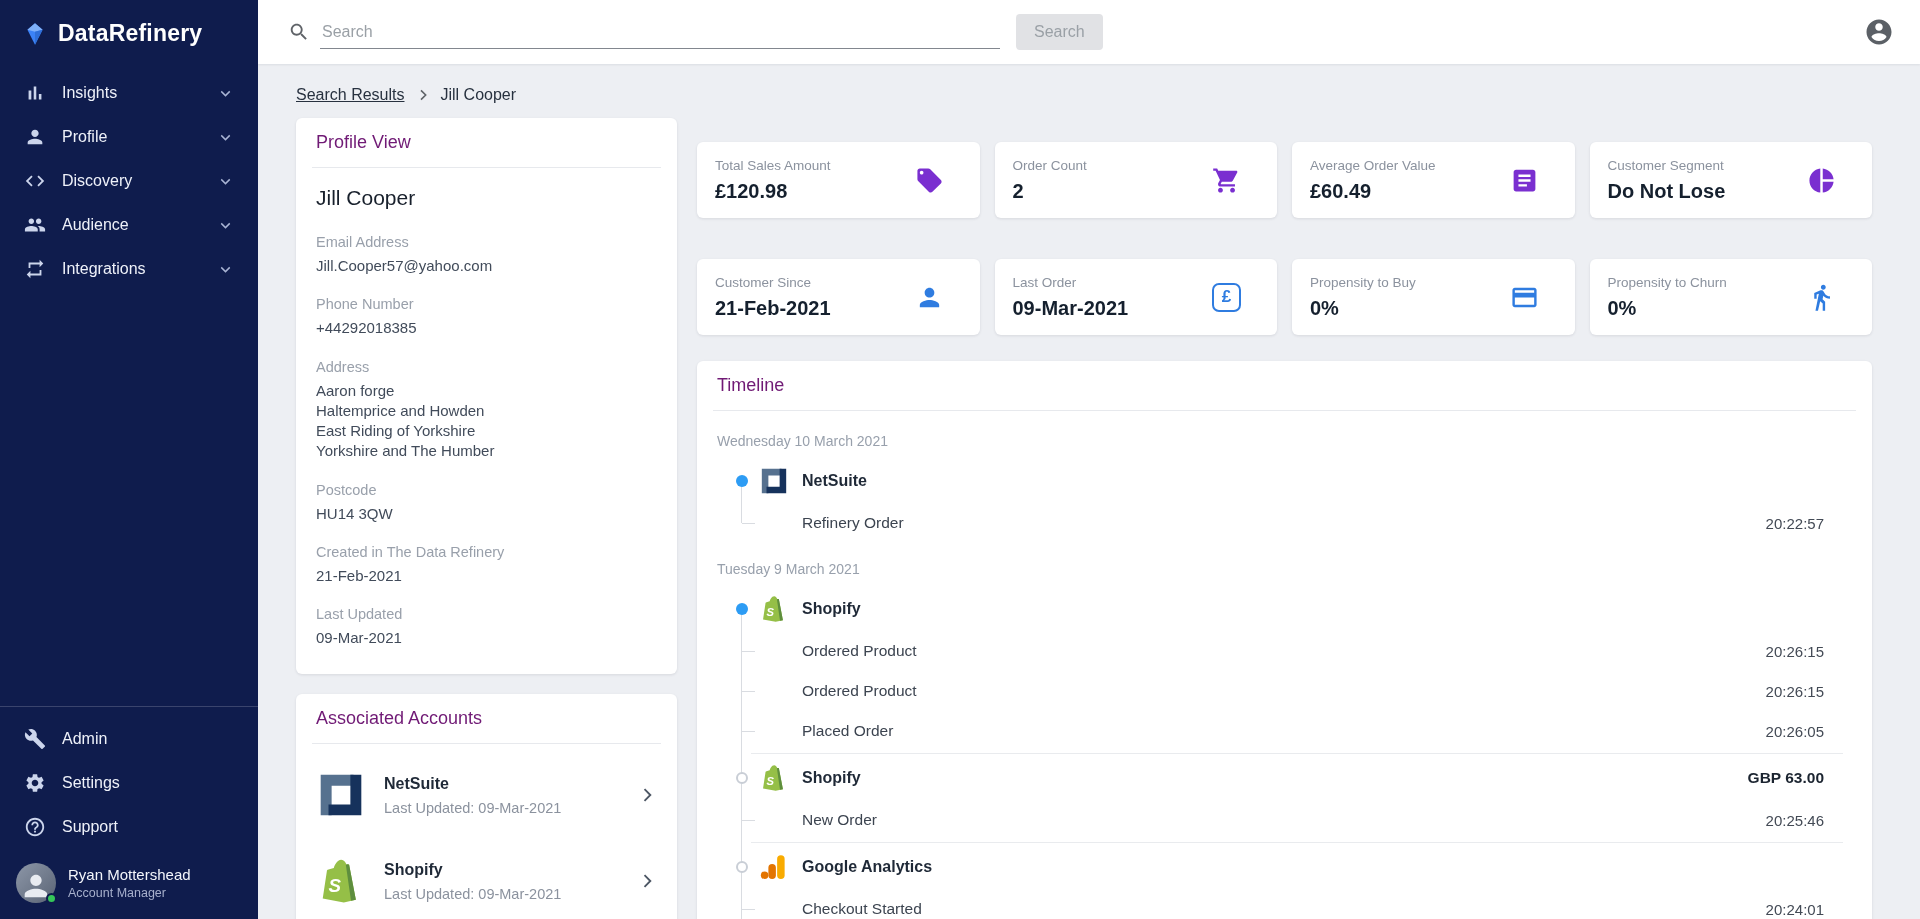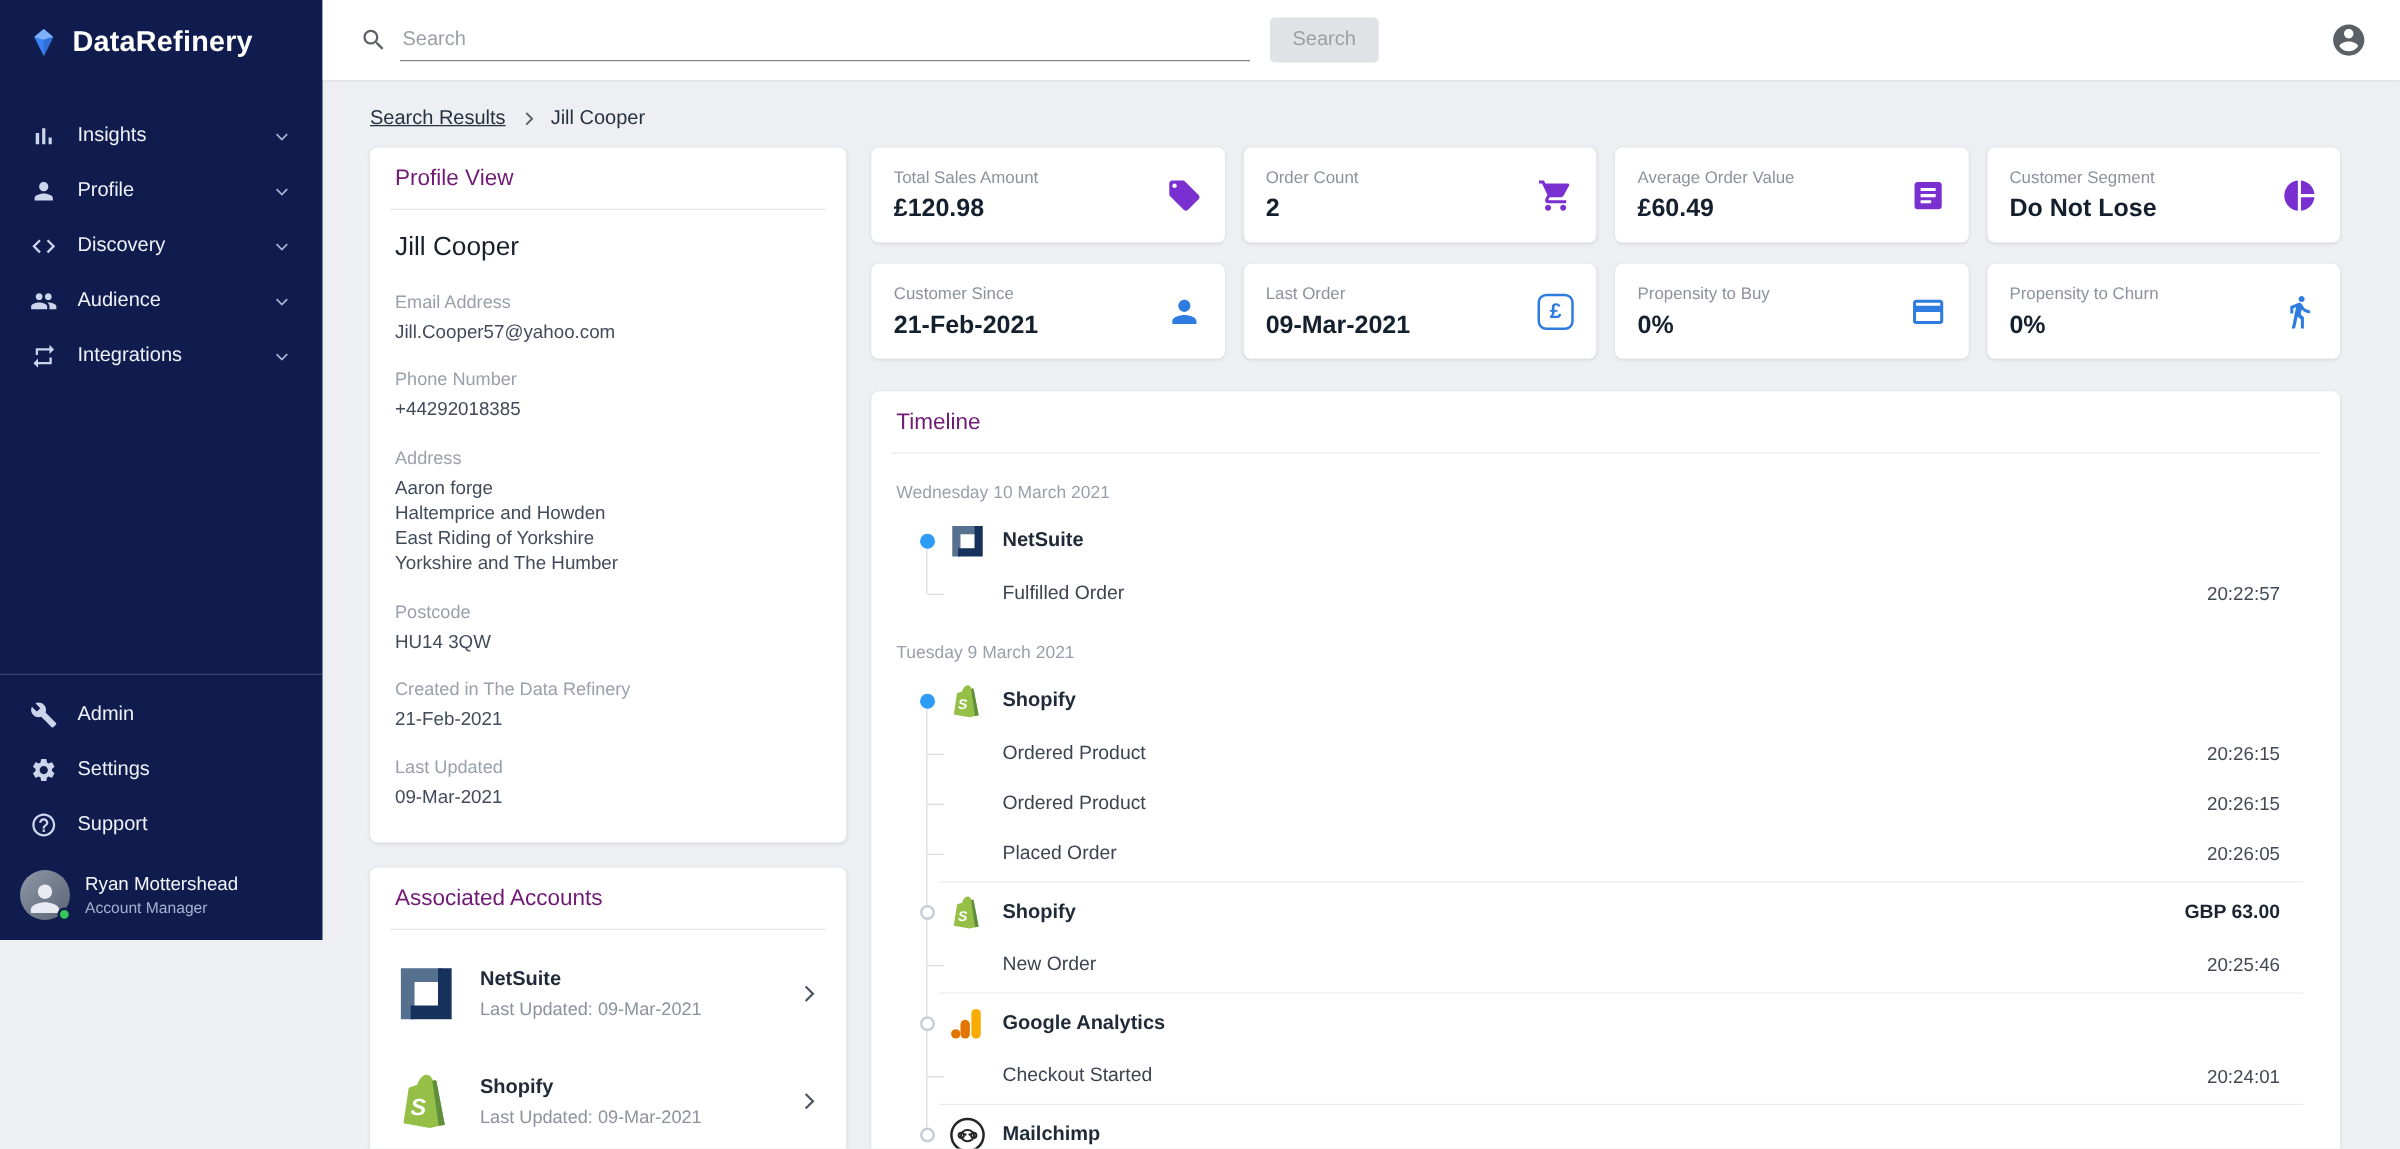--- a/index.html
+++ b/index.html
@@ -7,23 +7,23 @@
   body {
     font-family: "Liberation Sans", sans-serif;
     background: #edeff3;
     display: flex;
     color: #1f2937;
   }
   svg { display: block; }
 
   
   .sidebar {
-    width: 258px; min-width: 258px; height: 752px;
+    width: 258px; min-width: 258px; height: 919px;
     background: #0f1c4d; color: #fff;
-    display: flex; flex-direction: column; gap: 16px;
+    display: flex; flex-direction: column;
   }
   .logo { display: flex; align-items: center; gap: 10px; padding: 20px 22px 24px; }
   .logo-text { font-size: 23px; font-weight: 700; letter-spacing: .2px; color: #fff; }
   .nav { display: flex; flex-direction: column; }
   .nav-item {
     display: flex; align-items: center; gap: 16px;
     height: 44px; padding: 0 24px; font-size: 16px; color: #eef1f9; cursor: pointer;
   }
   .nicon { width: 22px; height: 22px; color: #ccd5ec; }
   .nicon svg { width: 22px; height: 22px; }
@@ -99,22 +99,22 @@
   .acct-logo svg { width: 50px; height: 50px; }
   .acct-name { font-weight: 700; font-size: 16px; color: #1f2937; margin-bottom: 7px; }
   .acct-meta { font-size: 14.5px; color: #8b929e; }
   .acct-chev { margin-left: auto; color: #4b5563; }
   .acct-chev svg { width: 20px; height: 20px; }
 
   
   .stats { display: grid; grid-template-columns: repeat(4, 1fr); gap: 17px 15px; }
   .stat {
     background: #fff; border-radius: 6px; box-shadow: 0 1px 3px rgba(16,24,40,.1);
-    height: 76px; padding: 0 18px 0 18px;
-    display: flex; align-items: center; justify-content: space-between;
+    height: 76px; padding: 0 36px 0 18px;
+    display: flex; align-items: center; justify-content: space-between; margin-top: 24px;
   }
   .stat-label { font-size: 13.5px; color: #8b929e; margin-bottom: 7px; }
   .stat-value { font-size: 20px; font-weight: 700; color: #15202e; }
   .stat-icon { flex: 0 0 auto; }
   .stat-icon svg { width: 29px; height: 29px; }
   .ic-purple { color: #7a2fd0; }
   .ic-blue { color: #2f7ce0; }
   .pound-box {
     width: 29px; height: 29px; border: 2.5px solid #2f7ce0; border-radius: 7px;
     display: flex; align-items: center; justify-content: center;
@@ -495,21 +495,21 @@
                   <span class="entry-logo">
                     <svg viewBox="0 0 32 32">
                       <rect width="32" height="32" fill="#ffffff"></rect>
                       <path d="M3 3 H24 V10 H10 V29 H3 Z" fill="#56718f"></path>
                       <path d="M29 29 H8 V22 H22 V3 H29 Z" fill="#16325c"></path>
                     </svg>
                   </span>
                   <span class="entry-name">NetSuite</span>
                 </div>
                 <div class="event">
-                  <span>Fulfilled Order</span>
+                  <span>Refinery Order</span>
                   <span class="event-time">20:22:57</span>
                 </div>
               </div>
             </div>
 
             <div class="tl-date">Tuesday 9 March 2021</div>
             <div class="tl-entries">
 
               <div class="entry">
                 <div class="entry-head">

